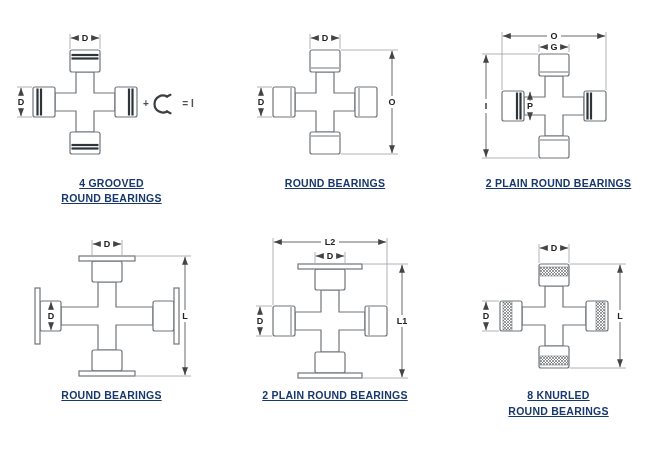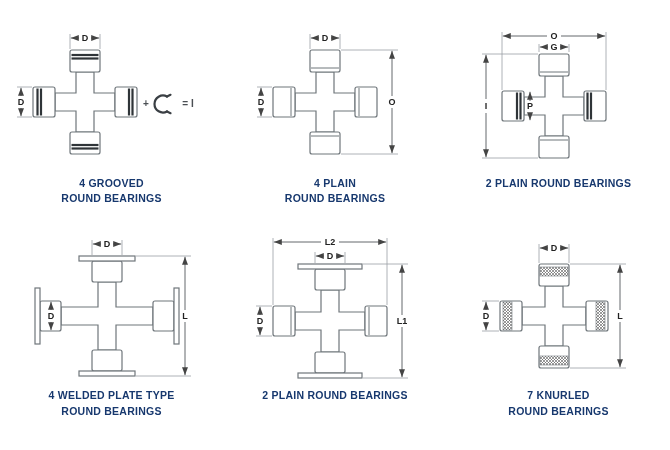--- a/index.html
+++ b/index.html
@@ -1,20 +1,20 @@
 <!DOCTYPE html>
 <html><head>
 <meta charset="utf-8">
 <style>
   html,body{margin:0;padding:0;background:#ffffff;}
   body{width:670px;height:450px;overflow:hidden;font-family:"Liberation Sans",sans-serif;}
   .grid{display:grid;grid-template-columns:223px 224px 223px;padding-top:14px;row-gap:20px;}
   figure{margin:0;display:flex;flex-direction:column;align-items:center;}
   .cap-label{margin-top:4px;text-align:center;color:#17386e;font-weight:bold;font-size:10.5px;line-height:1.45;letter-spacing:.25px;}
-  .cap-label span{display:block;}
+  .cap-label span{display:block;text-decoration:underline;}
   svg{display:block;}
   .bodyp{fill:#fff;stroke:#6f767b;stroke-width:1.2;}
   .capr{fill:#fff;stroke:#6f767b;stroke-width:1.2;}
   .plate{fill:#fff;stroke:#6f767b;stroke-width:1.2;}
   .groove{stroke:#2f3438;stroke-width:2.2;}
   .lip{stroke:#6f767b;stroke-width:1;}
   .ext{stroke:#9aa0a4;stroke-width:.8;}
   .dml{stroke:#54585c;stroke-width:.9;fill:none;}
   .dimt{font-size:9px;font-weight:bold;fill:#222;text-anchor:middle;font-family:"Liberation Sans",sans-serif;}
   .legend-t{font-size:10px;font-weight:bold;fill:#4a4f53;text-anchor:middle;font-family:"Liberation Sans",sans-serif;}
@@ -113,21 +113,20 @@
       </g>
       <g>
         <line class="ext" x1="111" y1="36" x2="168" y2="36"></line>
           <line class="ext" x1="111" y1="140" x2="168" y2="140"></line>
         <line class="dml" x1="162" y1="82" x2="162" y2="36.8" marker-end="url(#ah)"></line>
         <line class="dml" x1="162" y1="94" x2="162" y2="139.2" marker-end="url(#ah)"></line>
         <text class="dimt" x="162" y="91">O</text>
       </g>
     </svg>
     <figcaption class="cap-label">
-      <span>4 PLAIN</span>
       <span>ROUND BEARINGS</span>
     </figcaption>
   </figure>
 
   <figure>
     <svg width="210" height="158" viewBox="0 0 210 158">
       <path class="bodyp" d="M91,62 L109,62 L109,83 L130,83 L130,101 L109,101 L109,122 L91,122 L91,101 L70,101 L70,83 L91,83 Z"></path>
       <g>
         <rect class="capr" x="85" y="40" width="30" height="22" rx="2"></rect>
         <rect class="capr" x="85" y="122" width="30" height="22" rx="2"></rect>
@@ -203,21 +202,20 @@
       </g>
       <g>
         <line class="ext" x1="129" y1="30" x2="184" y2="30"></line>
           <line class="ext" x1="129" y1="150" x2="184" y2="150"></line>
         <line class="dml" x1="178" y1="84" x2="178" y2="30.8" marker-end="url(#ah)"></line>
         <line class="dml" x1="178" y1="96" x2="178" y2="149.2" marker-end="url(#ah)"></line>
         <text class="dimt" x="178" y="93">L</text>
       </g>
     </svg>
     <figcaption class="cap-label">
-      <span>4 WELDED PLATE TYPE</span>
       <span>ROUND BEARINGS</span>
     </figcaption>
   </figure>
 
   <figure>
     <svg width="210" height="158" viewBox="0 0 210 158">
       <path class="bodyp" d="M91,64 L109,64 L109,86 L135,86 L135,104 L109,104 L109,126 L91,126 L91,104 L65,104 L65,86 L91,86 Z"></path>
       <g>
         <rect class="capr" x="85" y="43" width="30" height="21" rx="2"></rect>
         <rect class="capr" x="85" y="126" width="30" height="21" rx="2"></rect>
@@ -295,18 +293,18 @@
       </g>
       <g>
         <line class="ext" x1="116" y1="38" x2="172" y2="38"></line>
           <line class="ext" x1="116" y1="142" x2="172" y2="142"></line>
         <line class="dml" x1="166" y1="84" x2="166" y2="38.8" marker-end="url(#ah)"></line>
         <line class="dml" x1="166" y1="96" x2="166" y2="141.2" marker-end="url(#ah)"></line>
         <text class="dimt" x="166" y="93">L</text>
       </g>
     </svg>
     <figcaption class="cap-label">
-      <span>7 KNURLED</span>
+      <span>8 KNURLED</span>
       <span>ROUND BEARINGS</span>
     </figcaption>
   </figure>
 
 </div>
 
 </body></html>

